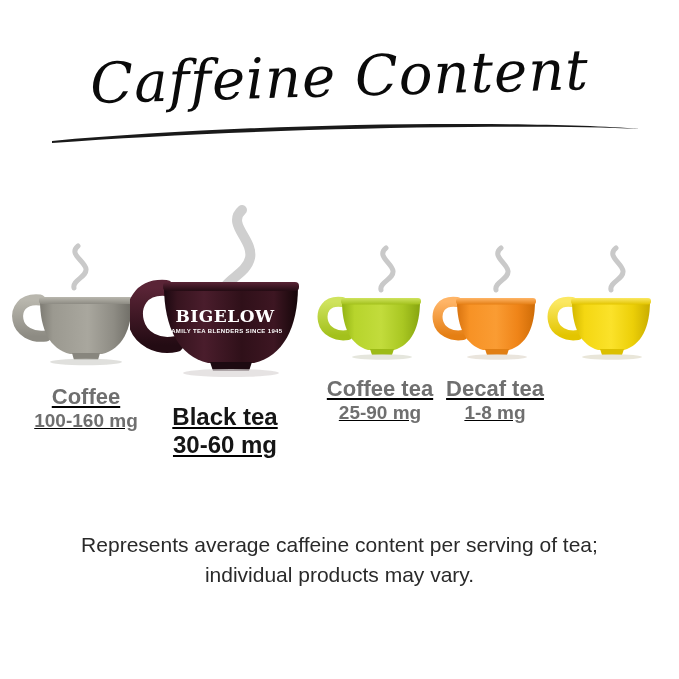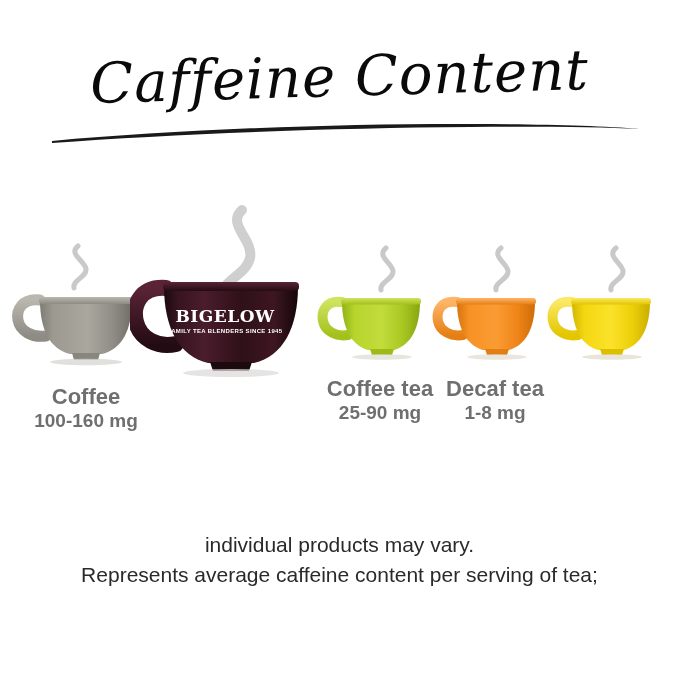--- a/index.html
+++ b/index.html
@@ -57,20 +57,21 @@
   .cups-row {
     position: absolute;
     left: 0;
     top: 196px;
     width: 679px;
     height: 290px;
   }
   .cup-item {
     position: absolute;
     text-align: center;
+    text-decoration: underline;
   }
   .cup-art {
     position: relative;
     margin: 0 auto;
   }
   .cup-svg { display: block; }
 
   .cup-label {
     font-family: "Liberation Sans Narrow", "Liberation Sans", sans-serif;
     font-weight: bold;
@@ -222,20 +223,24 @@
 
           <path d="M80 166 L122 166 L119 175 L83 175 Z" fill="#1d0a11"></path>
           <ellipse cx="101" cy="177" rx="48" ry="4" fill="#ddd9da" opacity="0.75"></ellipse>
         </svg>
 
         <div class="brand-wrap">
           <div class="brand-name">BIGELOW</div>
           <div class="brand-tag">FAMILY TEA BLENDERS SINCE 1945</div>
         </div>
       </div>
+      <div class="cup-labels">
+        <div class="cup-label cup-name">Black tea</div>
+        <div class="cup-label cup-amount">30-60 mg</div>
+      </div>
     </div>
 
     <div class="cup-item" id="cup-greentea">
       <div class="cup-art">
         <svg class="cup-svg" width="128" height="130" viewBox="0 0 128 130">
           <defs>
             <linearGradient id="g-green" x1="0" y1="0" x2="1" y2="0">
               <stop offset="0%" stop-color="#93b314"></stop>
               <stop offset="16%" stop-color="#b7d42c"></stop>
               <stop offset="50%" stop-color="#c2dc3c"></stop>
@@ -313,17 +318,17 @@
           <rect x="25" y="58" width="80" height="6.5" rx="3" fill="url(#grim-yellow)"></rect>
           <path d="M54 109 L78 109 L76 115 L56 115 Z" fill="#dcc000"></path>
           <ellipse cx="66" cy="117" rx="30" ry="2.8" fill="#e4e0cf" opacity="0.8"></ellipse>
         </svg>
       </div>
     </div>
 
   </div>
 
   <div class="footnote">
+    <span class="fn-line">Represents average caffeine content per serving of tea;</span>
     <span class="fn-line">individual products may vary.</span>
-    <span class="fn-line">Represents average caffeine content per serving of tea;</span>
   </div>
 
 </div>
 
 </body></html>

